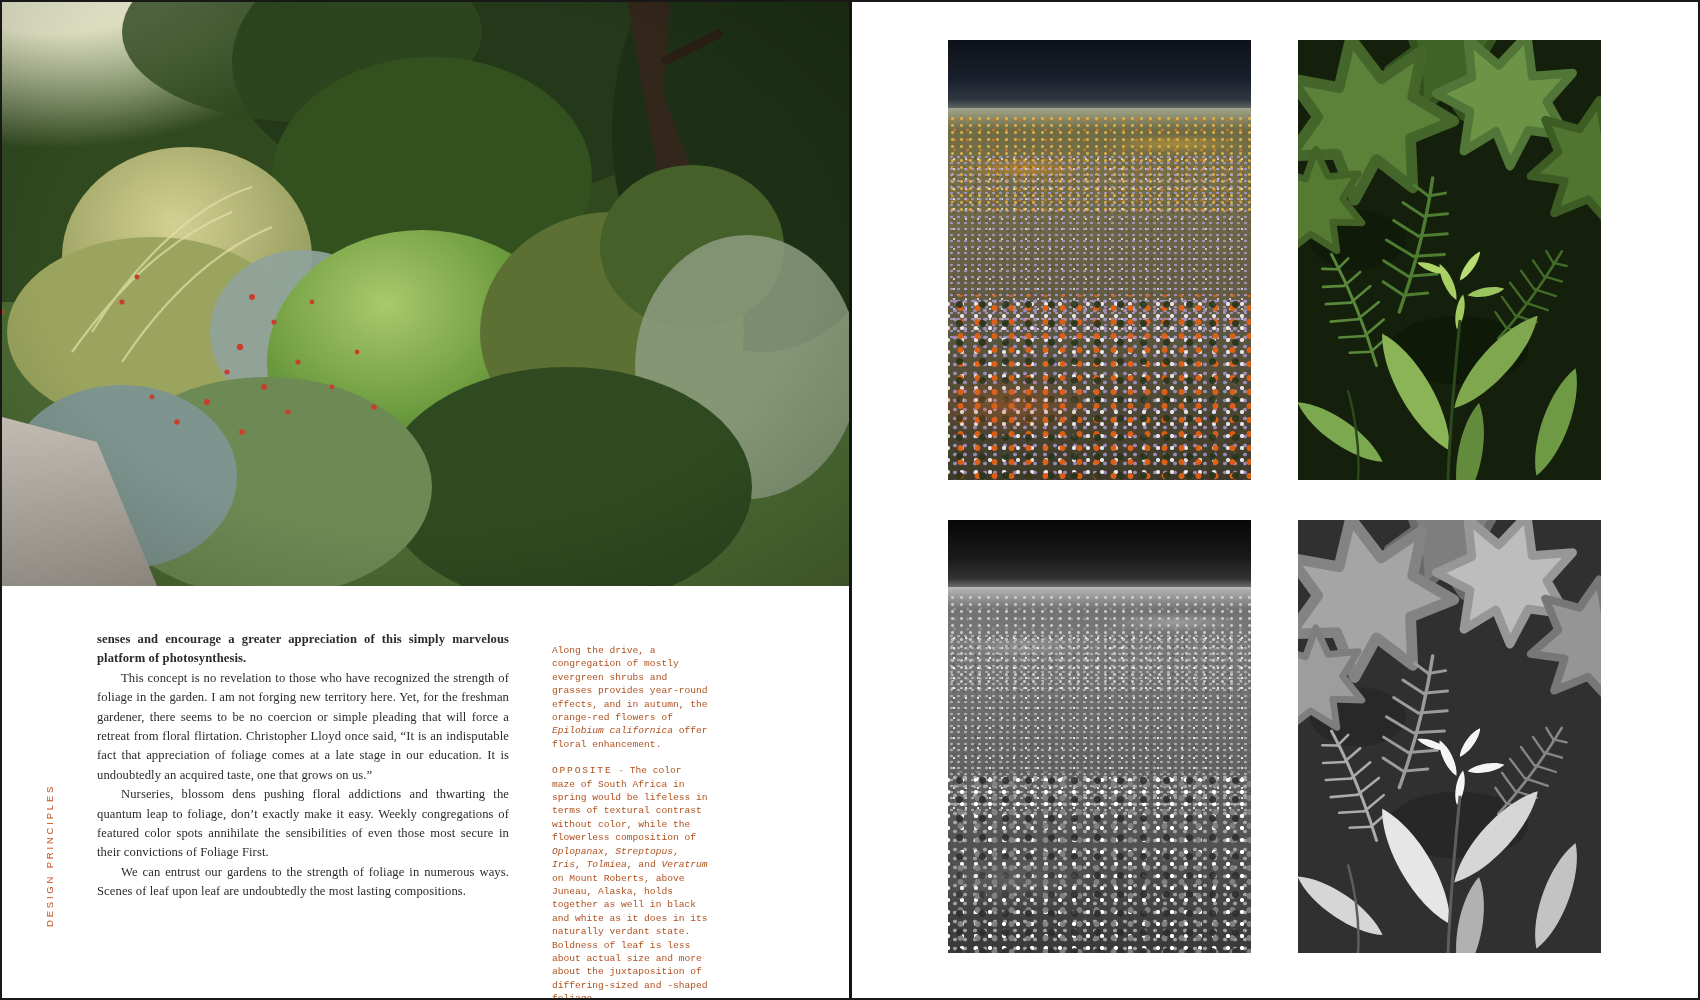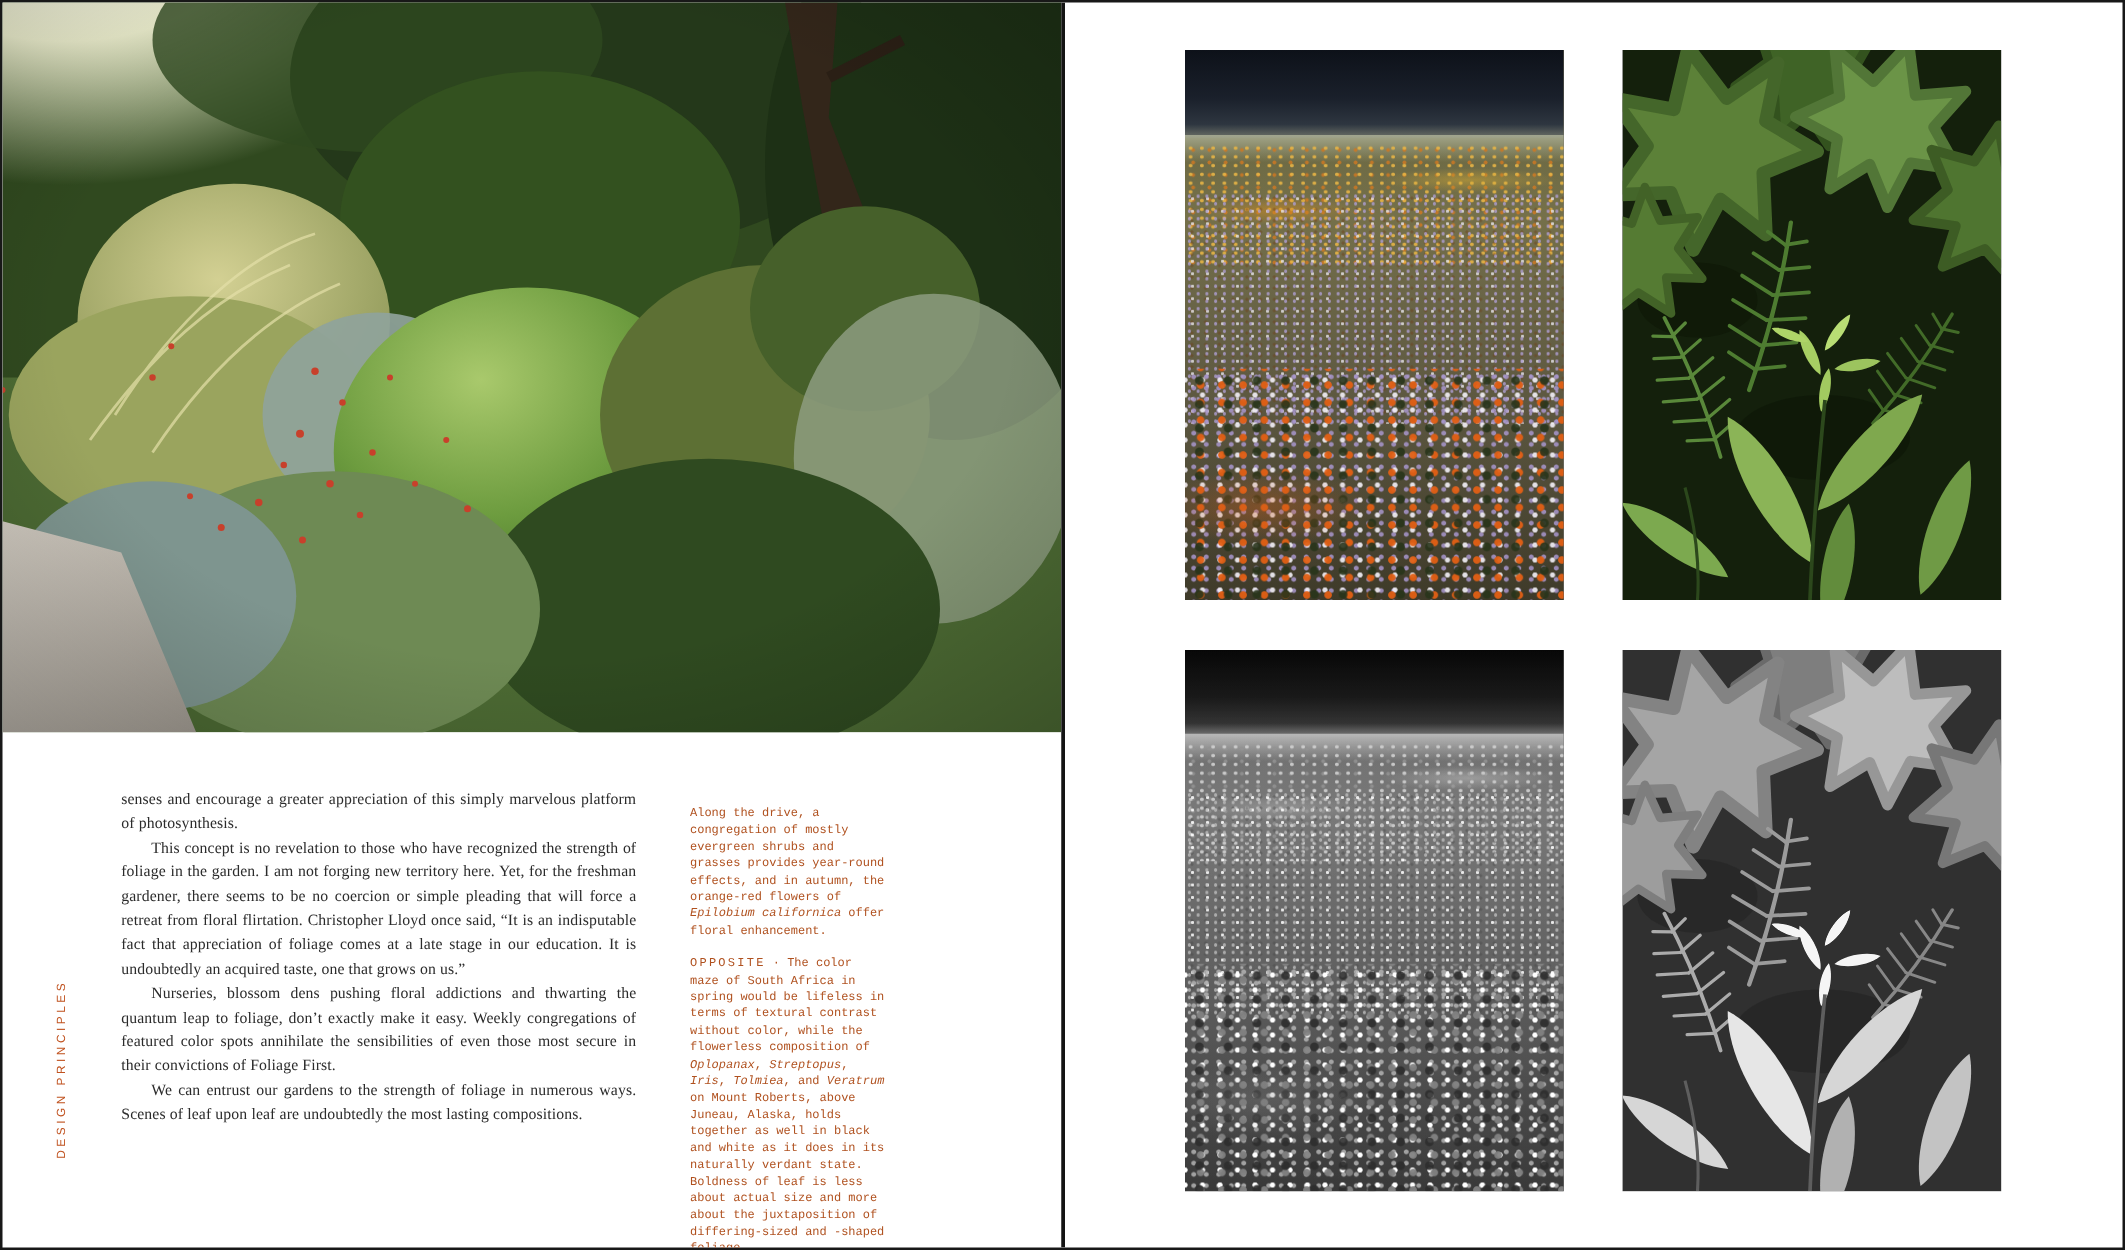--- a/index.html
+++ b/index.html
@@ -12,21 +12,21 @@
   .garden-photo{position:absolute;left:0;top:0;width:847px;height:584px;overflow:hidden;}
   .garden-photo svg{display:block;width:100%;height:100%;}
   .spine{position:absolute;left:847px;top:0;width:3px;height:996px;background:#141414;}
 
   .body-col{
     position:absolute;left:95px;top:628px;width:412px;
     font-size:12.6px;line-height:19.4px;color:var(--body_text,#2b2b2b);
     letter-spacing:.1px;
   }
   .body-col p{margin:0;text-align:justify;text-indent:24px;}
-  .body-col p.no-indent{text-indent:0;}
+  .body-col p.no-indent{text-indent:0;font-weight:bold;}
 
   .caption-col{
     position:absolute;left:550px;top:642px;width:158px;
     font-family:"Liberation Sans", sans-serif;
     font-size:9.6px;line-height:13.4px;color:var(--accent_caption,#b0511f);
   }
   .caption-block{margin:0 0 13px 0;font-family:Liberation Mono, monospace;}
   .caption-block.second{margin-top:13px;}
   .seg-italic{font-style:italic;}
   .seg-label{letter-spacing:1.8px;}

